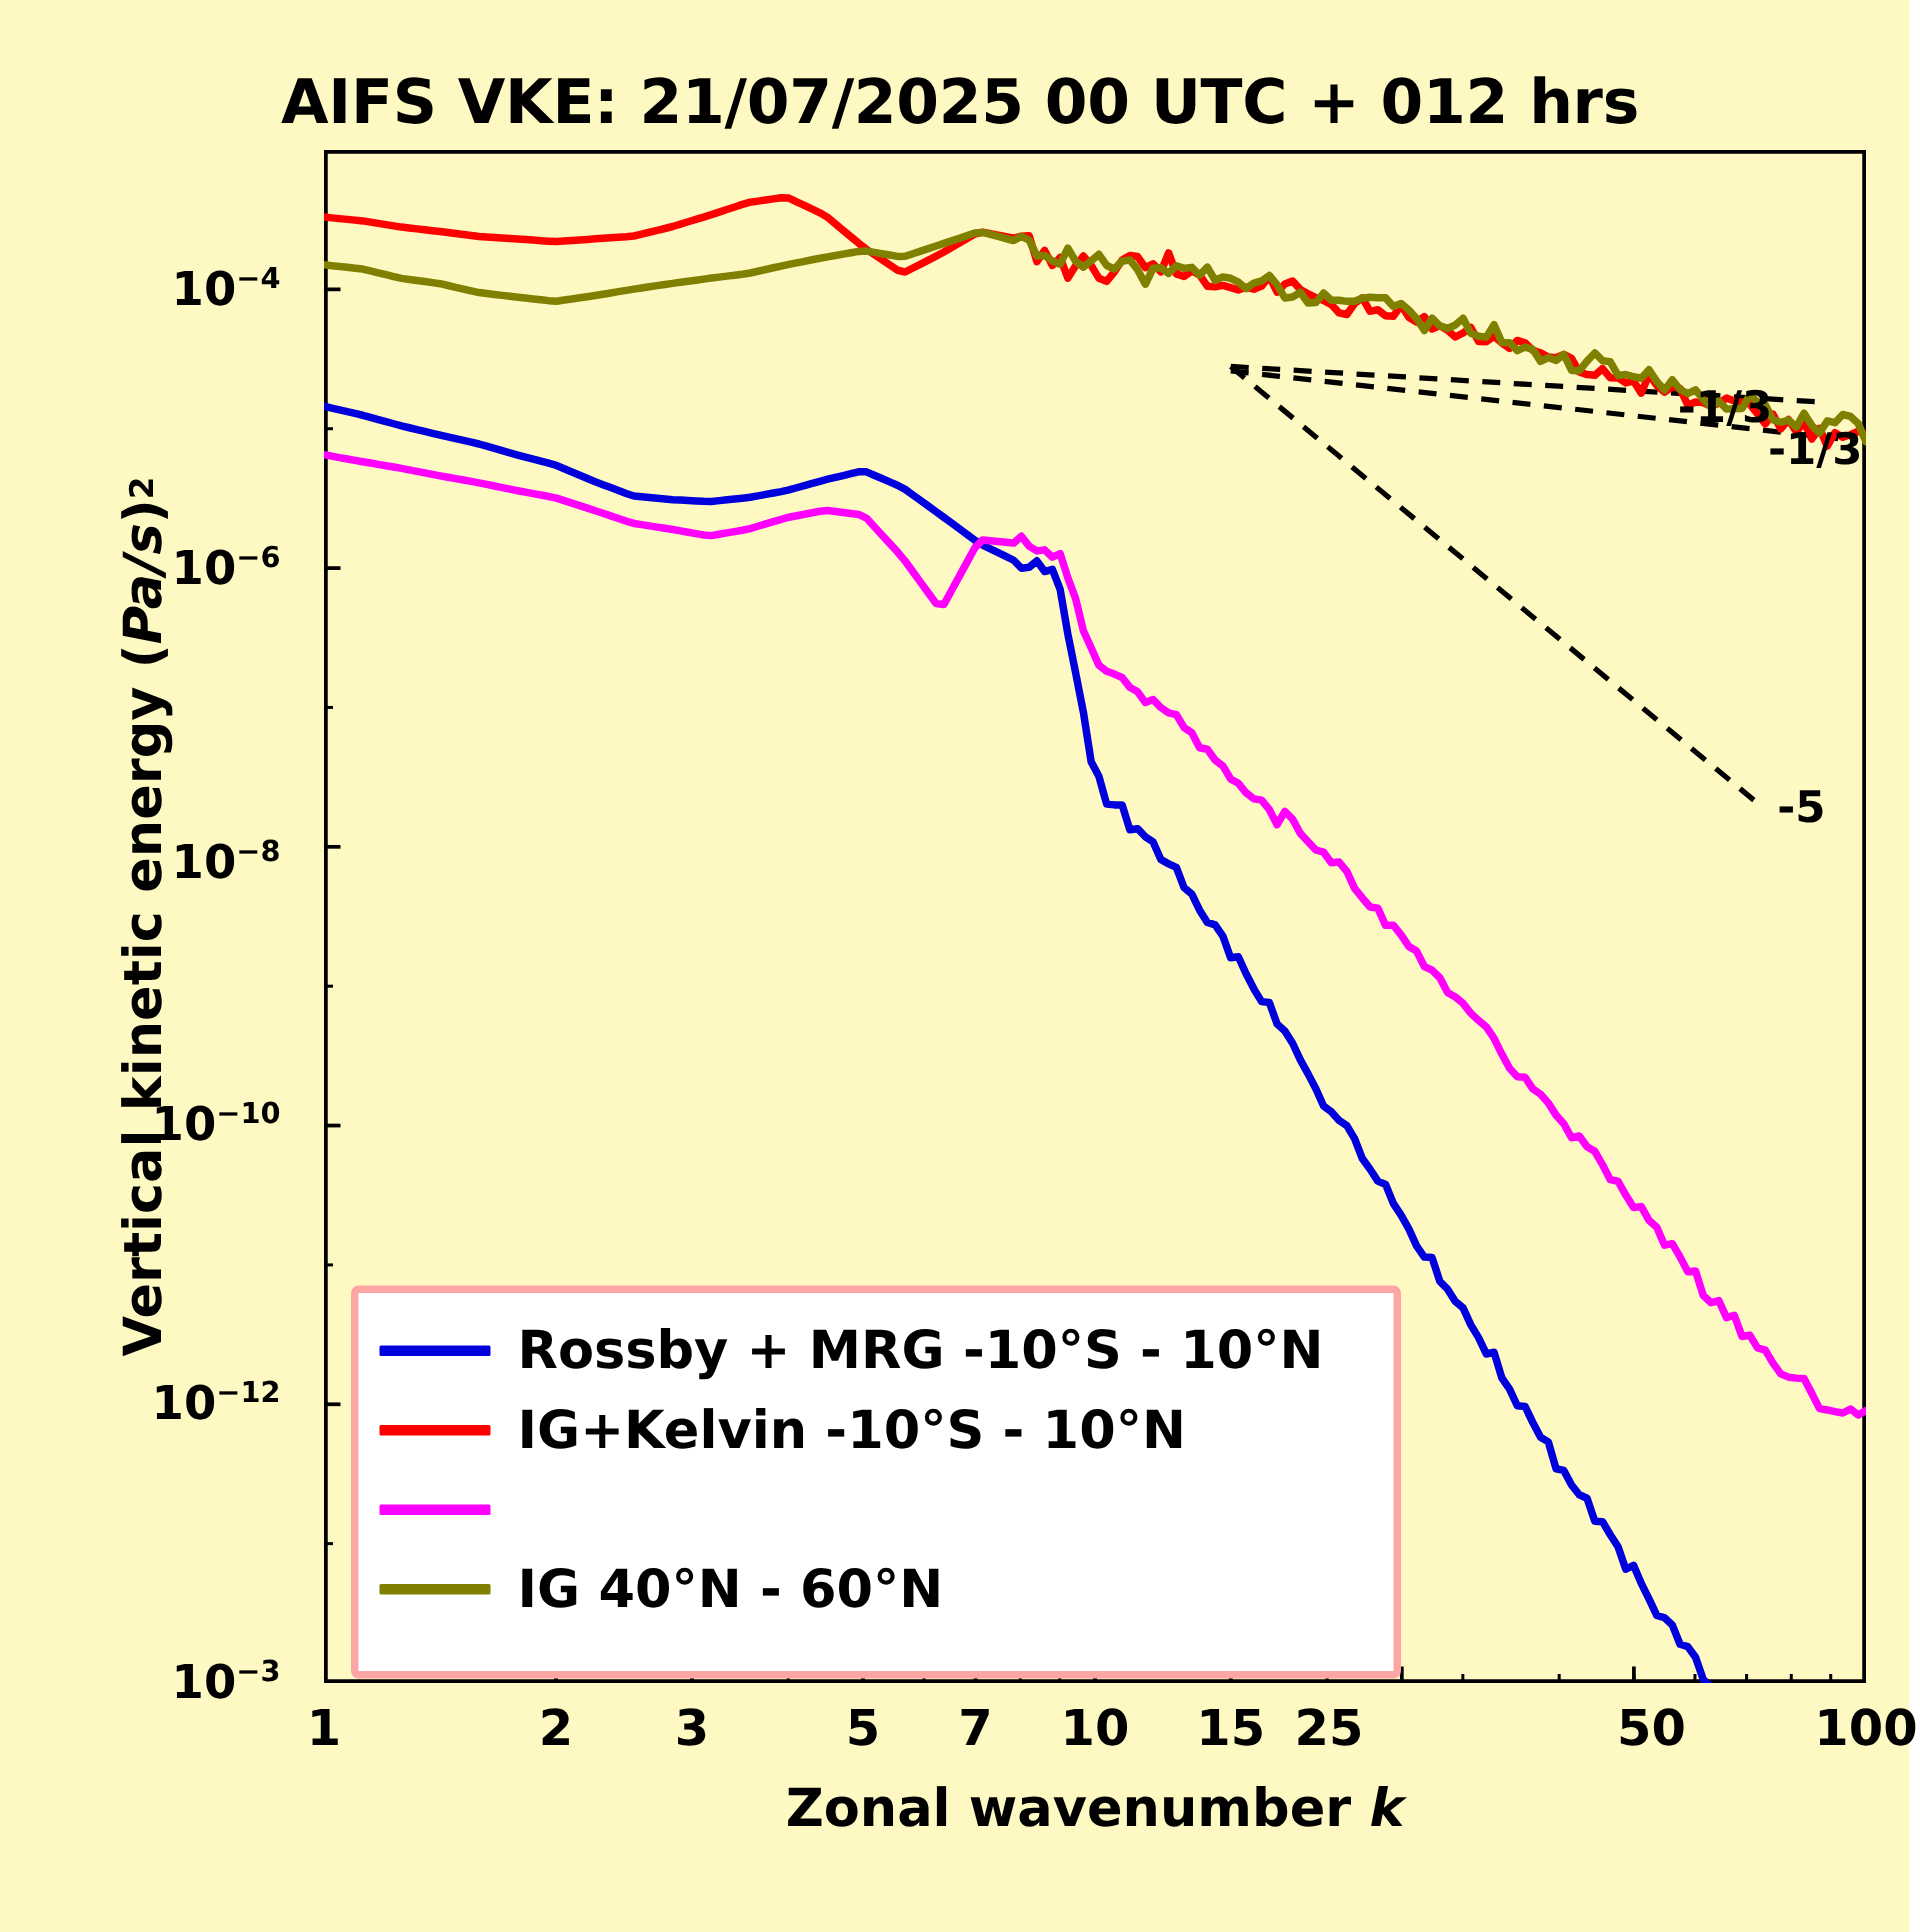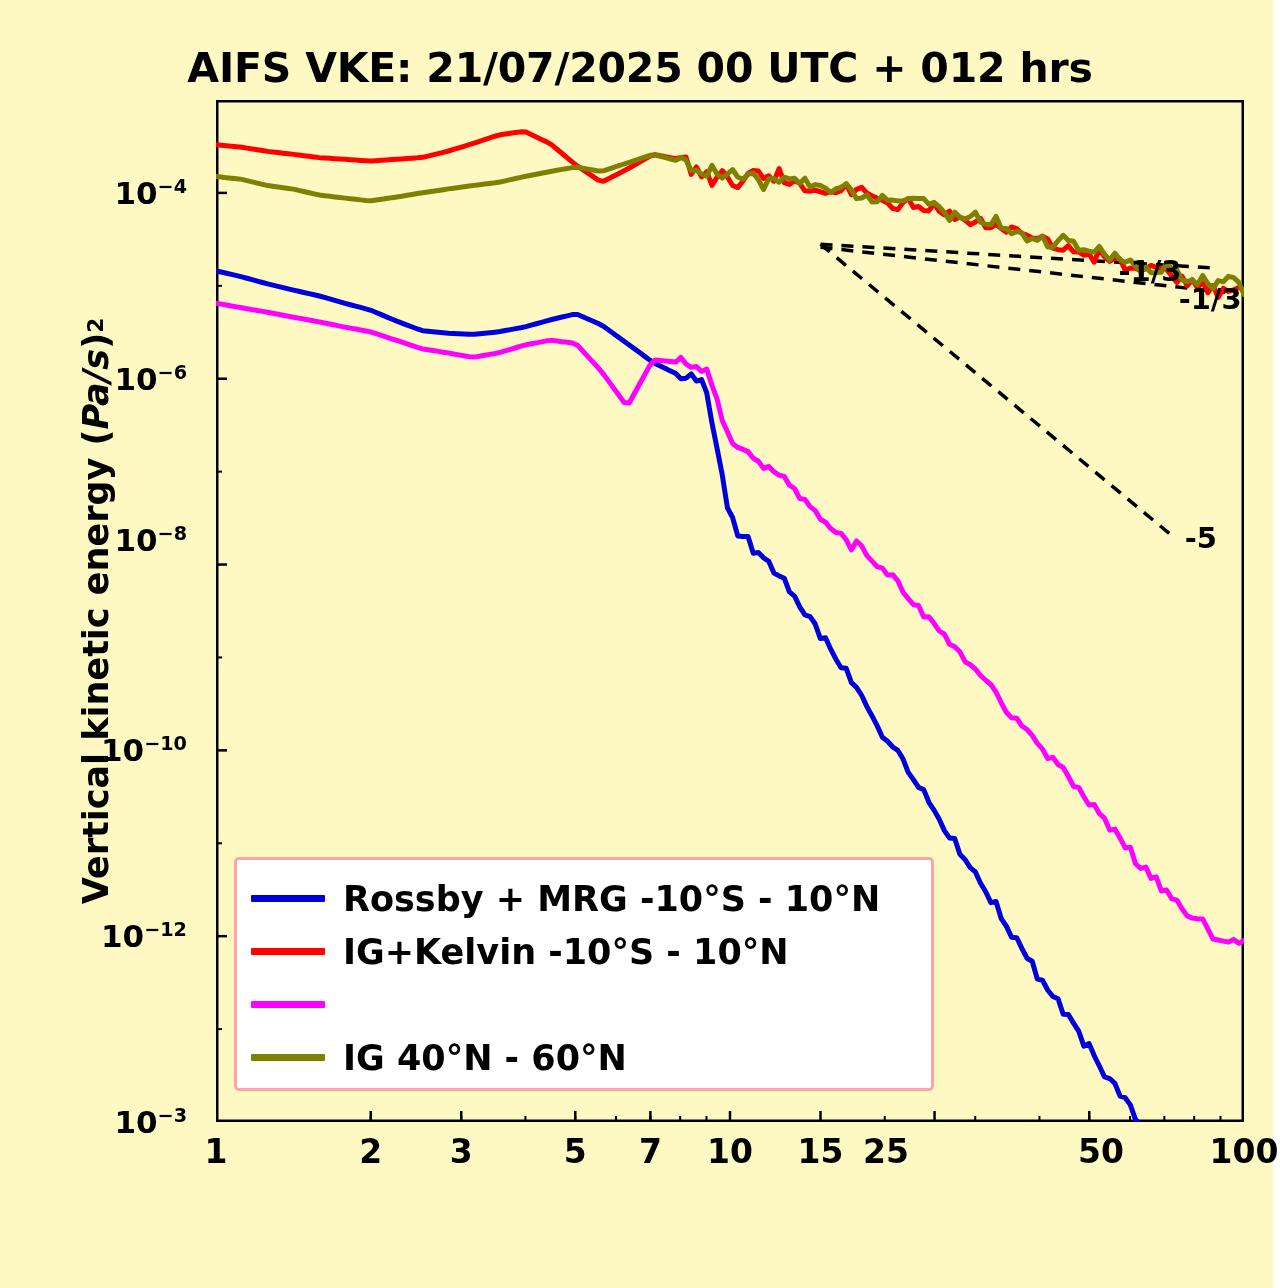--- a/index.html
+++ b/index.html
@@ -29,47 +29,50 @@
     position:absolute;top:1132px;text-align:center;font-size:33px;color:#000;
     transform:translateX(-50%);white-space:nowrap;
   }
   sup{font-size:0.62em;vertical-align:super;line-height:0;}
   .ital{font-style:italic;}
   #annot-pressure{
     position:absolute;left:250px;top:770px;font-size:33px;color:#000;white-space:nowrap;
   }
   #legend{
     position:absolute;left:234px;top:857px;width:700px;
-    background:#fff;border:3px solid #fca5a5;border-radius:5px;
-    padding:12px 16px 4px 14px;box-sizing:border-box;
+    background:#fff;border:5px solid #fca5a5;border-radius:5px;
+    padding:12px 16px 28px 14px;box-sizing:border-box;
   }
   .legend-row{display:flex;align-items:center;height:53px;}
   .legend-swatch{width:74px;height:7px;border-radius:1px;flex:none;margin-right:18px;}
   .legend-text{font-size:35px;color:#000;white-space:nowrap;}
   .slope-label{position:absolute;font-size:29px;color:#000;white-space:nowrap;}
 </style>
 </head>
 <body>
 
 <div id="stage">
 
   <div id="chart-title">AIFS VKE: 21/07/2025 00 UTC + 012 hrs</div>
 
   <div id="ylabel">
     <span>Vertical kinetic energy (</span>
       <span class="ital">Pa/s</span>
       <span>)</span>
       <sup>2</sup>
   </div>
 
+  <div id="xlabel">
+    <span>Zonal wavenumber </span><span class="ital">k</span>
+  </div>
 
   <div id="ytick-labels">
       <div class="ytick-label" style="top: 192.909px;"><span>10</span><sup>−4</sup></div>
       <div class="ytick-label" style="top: 378.727px;"><span>10</span><sup>−6</sup></div>
-      <div class="ytick-label" style="top: 540px;"><span>10</span><sup>−8</sup></div>
+      <div class="ytick-label" style="top: 575px;"><span>10</span><sup>−8</sup></div>
       <div class="ytick-label" style="top: 750.364px;"><span>10</span><sup>−10</sup></div>
       <div class="ytick-label" style="top: 936.182px;"><span>10</span><sup>−12</sup></div>
       <div class="ytick-label" style="top: 1122px;"><span>10</span><sup>−3</sup></div>
     </div>
   <div id="xtick-labels">
       <div class="xtick-label" style="left: 216px;">1</div>
       <div class="xtick-label" style="left: 370.729px;">2</div>
       <div class="xtick-label" style="left: 461.24px;">3</div>
       <div class="xtick-label" style="left: 575.271px;">5</div>
       <div class="xtick-label" style="left: 650.38px;">7</div>

